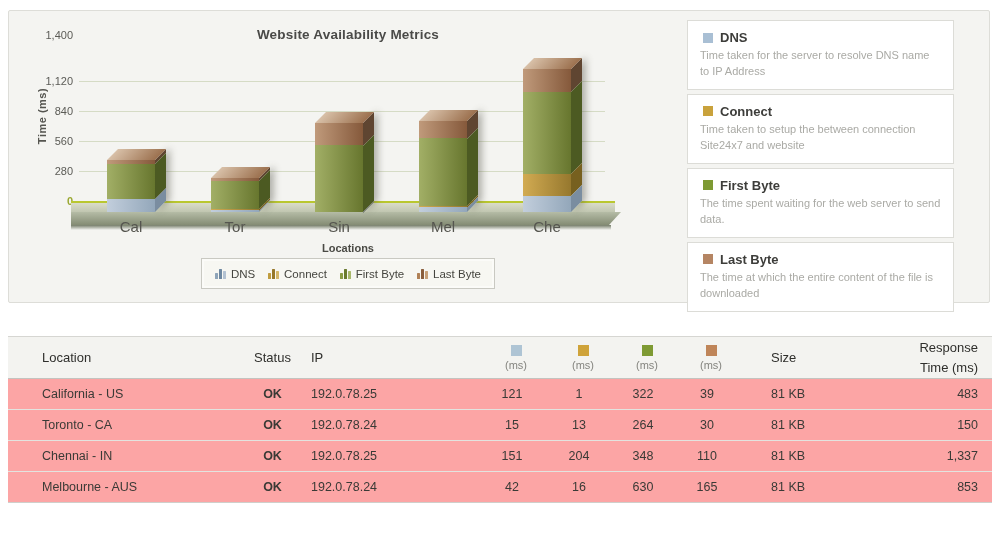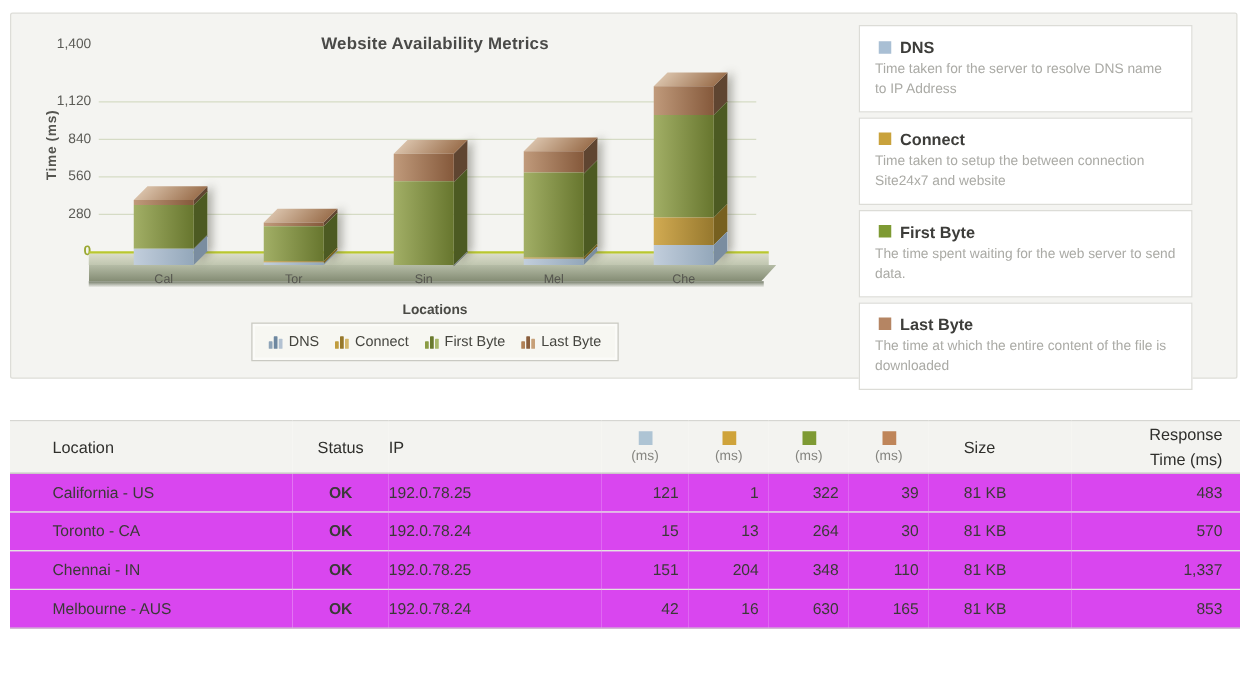--- a/index.html
+++ b/index.html
@@ -38,21 +38,21 @@
 
   
   .bar-front { position:absolute; display:flex; flex-direction:column; }
   .bar-front .seg { width:100%; }
   .bar-side  { position:absolute; transform:skewY(-45deg); transform-origin:0 0;
     display:flex; flex-direction:column; box-shadow:4px 3px 6px rgba(90,90,80,.45); }
   .bar-side .seg { width:100%; }
   .bar-top   { position:absolute; transform:skewX(-45deg); transform-origin:0 100%; }
 
   .x-cat { position:absolute; width:80px; text-align:center; top:207px;
-    font-size:10px; color:#55554f; }
+    font-size:15px; color:#55554f; }
   .x-title { position:absolute; left:0; top:231px; width:678px; text-align:center;
     font-size:11px; font-weight:bold; color:#4a4a45; }
 
   
   .chart-legend { position:absolute; left:192px; top:247px; width:294px; height:31px;
     background:#f7f7f2; border:1px solid #c9c9c2; box-shadow:0 0 0 2px #fbfbf8 inset;
     display:flex; align-items:center; justify-content:space-between; padding:0 13px; }
   .cl-item { display:flex; align-items:center; gap:5px; cursor:pointer; }
   .cl-label { font-size:11.5px; color:#45453f; }
   .mini-bars { display:flex; align-items:flex-end; gap:1px; height:11px; }
@@ -66,29 +66,29 @@
     font-weight:bold; color:#3d3d3a; padding-left:3px; }
   .card-sq { width:10px; height:10px; display:inline-block; }
   .card-desc { margin-top:3px; font-size:11px; line-height:1.45; color:#aaaaa5; }
 
   
   .table-wrap { position:absolute; left:8px; top:336px; width:984px; }
   table { width:100%; border-collapse:collapse; table-layout:fixed; }
   thead th { background:#f3f3f0; border-top:1px solid #d6d6d2; border-bottom:1px solid #c3c3bf;
     height:42px; font-size:13px; font-weight:400; color:#2f2f2c; vertical-align:middle; }
   tbody td { height:31px; border-bottom:1px solid #e3e3df; font-size:12.5px;
-    color:#3a3a36; vertical-align:middle; background:#d946ef; }
+    color:#3a3a36; vertical-align:middle; background:#fca5a5; }
   tbody tr:last-child td { border-bottom:1px solid #cfcfcb; }
 
   th.c-loc, td.c-loc { text-align:left; padding-left:34px; }
   th.c-status, td.c-status { text-align:center; }
   td.c-status { font-weight:bold; }
   th.c-ip, td.c-ip { text-align:left; }
   th.c-ms { text-align:center; font-size:11px; color:#84847f; }
-  td.c-ms { text-align:right; padding-right:8px; }
+  td.c-ms { text-align:center; padding-right:8px; }
   th.c-size, td.c-size { text-align:left; padding-left:28px; }
   th.c-resp, td.c-resp { text-align:right; padding-right:14px; }
   th.c-resp span { display:inline-block; max-width:78px; line-height:1.5; }
   .ms-sq { display:block; width:11px; height:11px; margin:0 auto 3px auto; }
 </style>
 </head>
 <body>
 
 <div class="top-panel">
 
@@ -315,21 +315,21 @@
         </tr>
         <tr>
           <td class="c-loc">Toronto - CA</td>
           <td class="c-status">OK</td>
           <td class="c-ip">192.0.78.24</td>
           <td class="c-ms">15</td>
           <td class="c-ms">13</td>
           <td class="c-ms">264</td>
           <td class="c-ms">30</td>
           <td class="c-size">81 KB</td>
-          <td class="c-resp">570</td>
+          <td class="c-resp">150</td>
         </tr>
         <tr>
           <td class="c-loc">Chennai - IN</td>
           <td class="c-status">OK</td>
           <td class="c-ip">192.0.78.25</td>
           <td class="c-ms">151</td>
           <td class="c-ms">204</td>
           <td class="c-ms">348</td>
           <td class="c-ms">110</td>
           <td class="c-size">81 KB</td>

